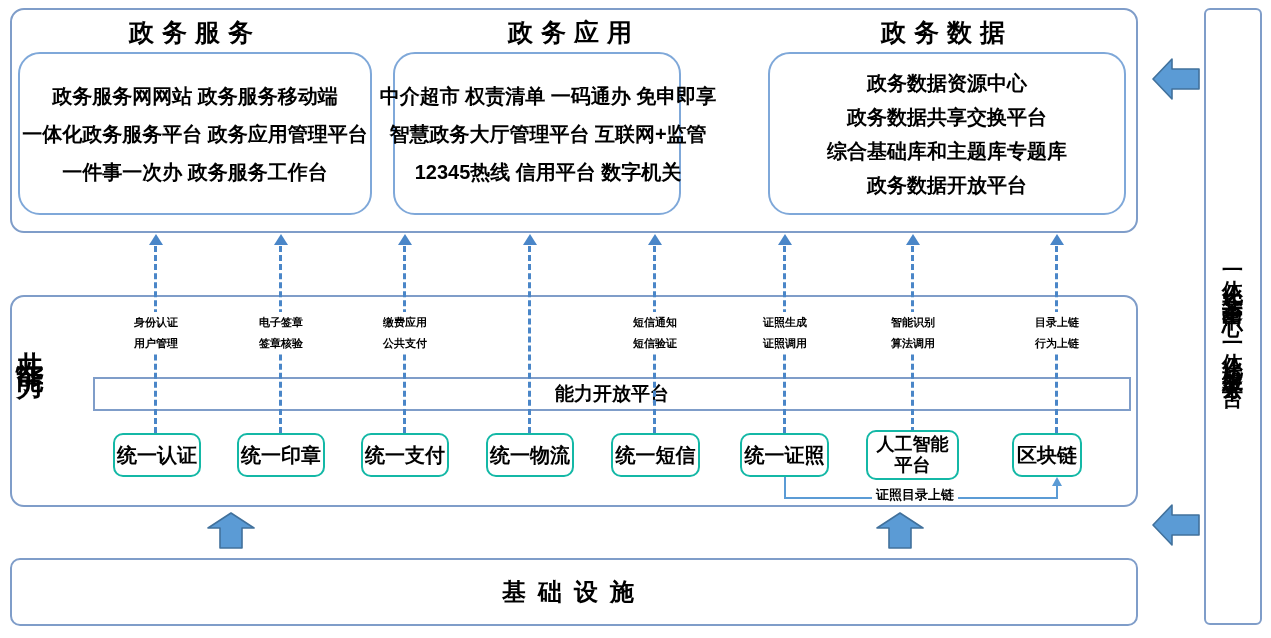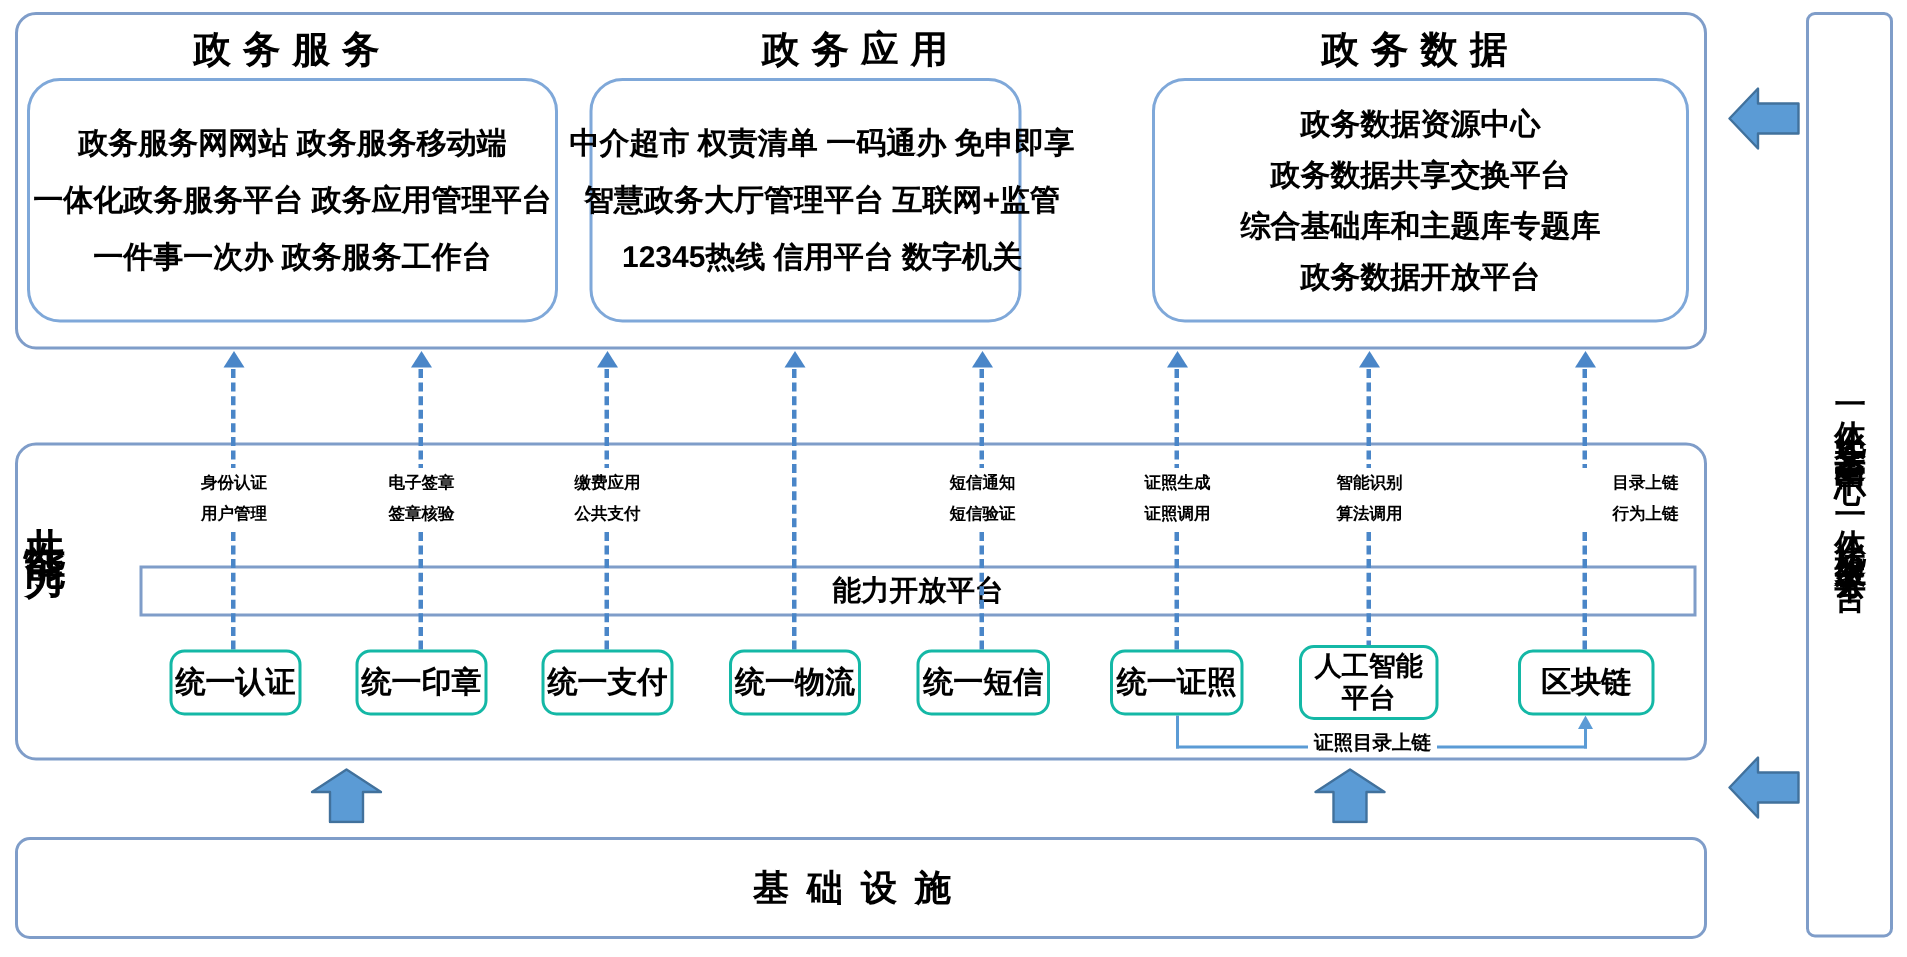--- a/index.html
+++ b/index.html
@@ -107,36 +107,36 @@
   <div class="col-label" style="left:219px;">电子签章
 签章核验</div>
   <div class="col-label" style="left:343px;">缴费应用
 公共支付</div>
   <div class="col-label" style="left:593px;">短信通知
 短信验证</div>
   <div class="col-label" style="left:723px;">证照生成
 证照调用</div>
   <div class="col-label" style="left:851px;">智能识别
 算法调用</div>
-  <div class="col-label" style="left:995px;text-align:right;">目录上链
+  <div class="col-label" style="left:995px;">目录上链
 行为上链</div>
 
   <div class="open-bar">
     <span>能力开放平台</span>
   </div>
 
   <div class="u-box" style="left:113px;width:88px;">统一认证</div>
   <div class="u-box" style="left:237px;width:88px;">统一印章</div>
   <div class="u-box" style="left:361px;width:88px;">统一支付</div>
   <div class="u-box" style="left:486px;width:88px;">统一物流</div>
   <div class="u-box" style="left:611px;width:89px;">统一短信</div>
   <div class="u-box" style="left:740px;width:89px;">统一证照</div>
   <div class="u-box tall" style="left:866px;width:93px;">人工智能
 平台</div>
-  <div class="u-box" style="left:1012px;width:91px;">区块链</div>
+  <div class="u-box" style="left:1012px;width:70px;">区块链</div>
 
   <div class="conn" style="left:784px;top:477px;width:2px;height:22px;"></div>
   <div class="conn" style="left:784px;top:497px;width:274px;height:2px;"></div>
   <div class="conn" style="left:1056px;top:485px;width:2px;height:14px;"></div>
   <div class="conn-head" style="left:1052px;top:477px;"></div>
   <div class="conn-label" style="left:872px;">证照目录上链</div>
 
   <div class="infra-bar">
     <span>基础设施</span>
   </div>

